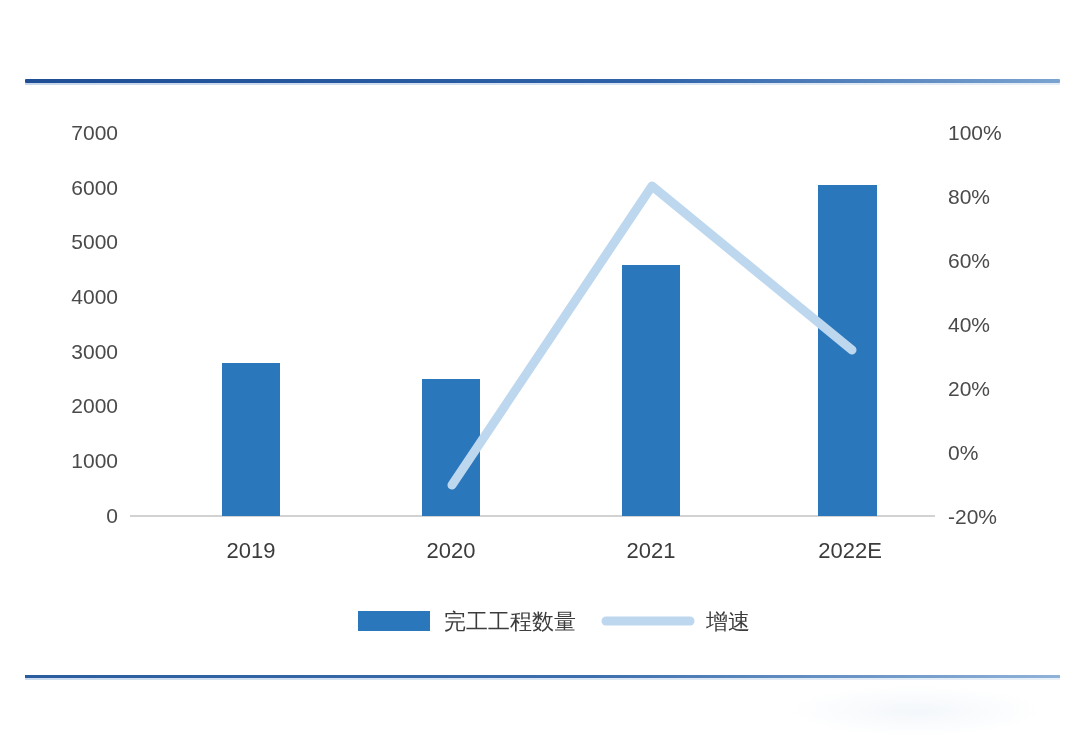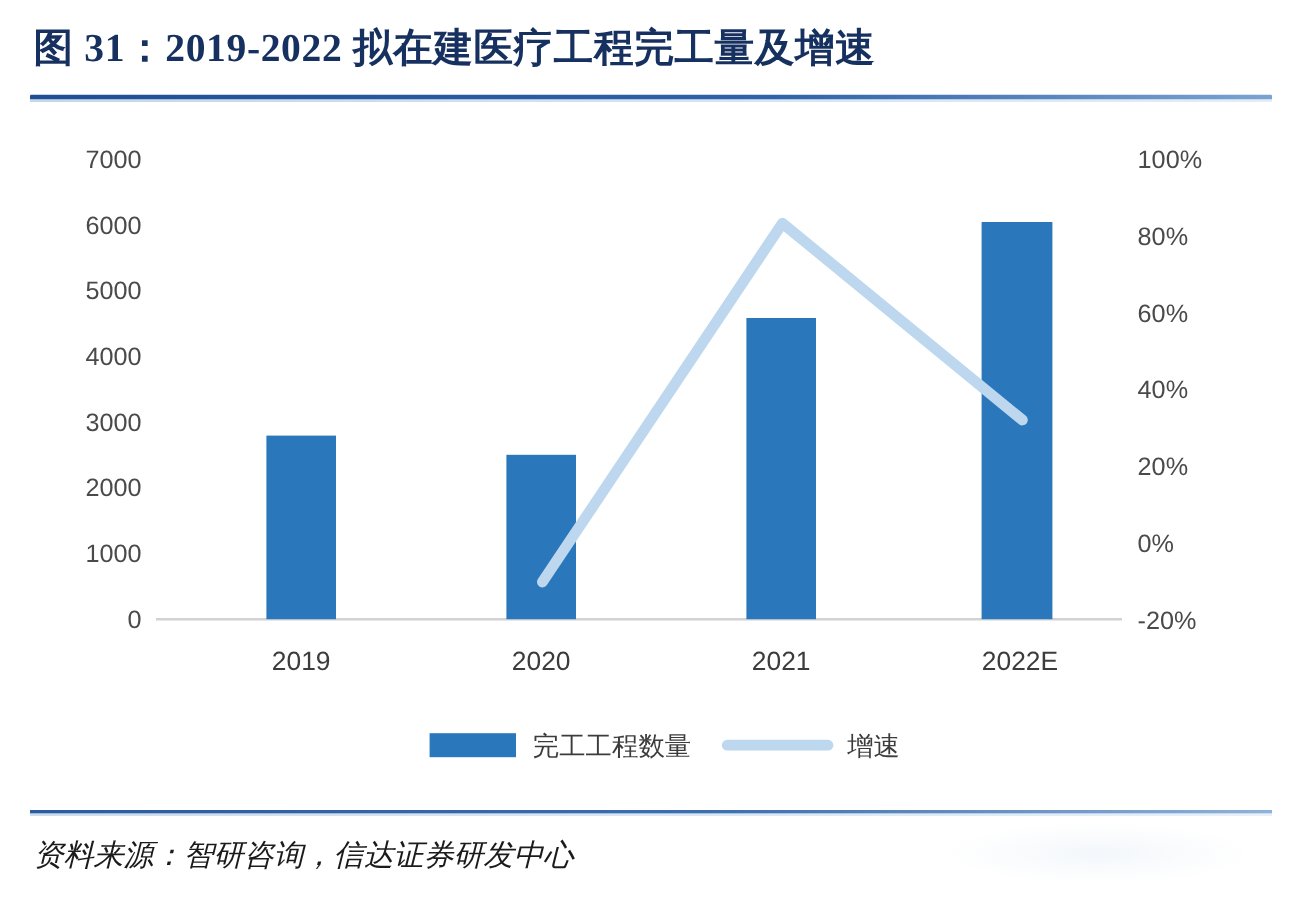--- a/index.html
+++ b/index.html
@@ -122,21 +122,20 @@
     height: 50px;
     opacity: 0.08;
     background: radial-gradient(ellipse at center, #6f9ccb 0%, rgba(255,255,255,0) 72%);
     pointer-events: none;
   }
 </style>
 </head>
 <body>
 
 <div class="header">
-  <div class="chart-title">图 31：2019-2022 拟在建医疗工程完工量及增速</div>
   <div class="header-rule"></div>
   <div class="header-rule-shadow"></div>
 </div>
 
 <div class="plot-wrap">
   <svg class="chart-svg" width="1080" height="570" viewBox="0 0 1080 570">
 
     <line x1="130" y1="428" x2="935" y2="428" stroke="#d2d2d2" stroke-width="2"></line>
 
     <g>
@@ -186,14 +185,13 @@
         <text class="legend-label" x="706" y="541" text-anchor="start">增速</text>
       </g>
     </g>
   </svg>
 </div>
 
 <div class="footer">
   <div class="footer-rule"></div>
   <div class="footer-rule-shadow"></div>
   <div class="watermark"></div>
-  <div class="source-text">资料来源：智研咨询，信达证券研发中心</div>
 </div>
 
 </body></html>

